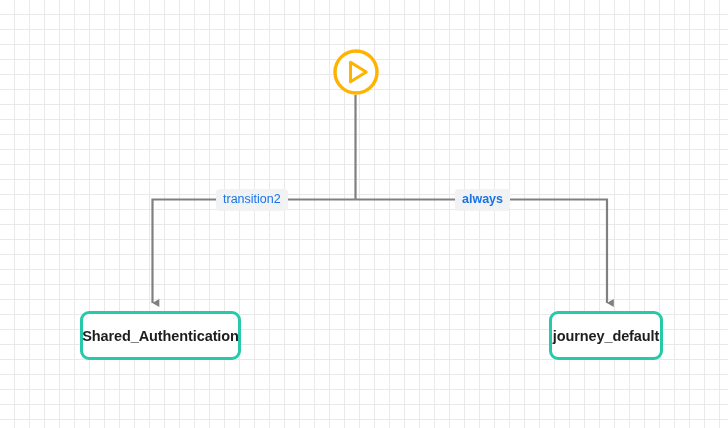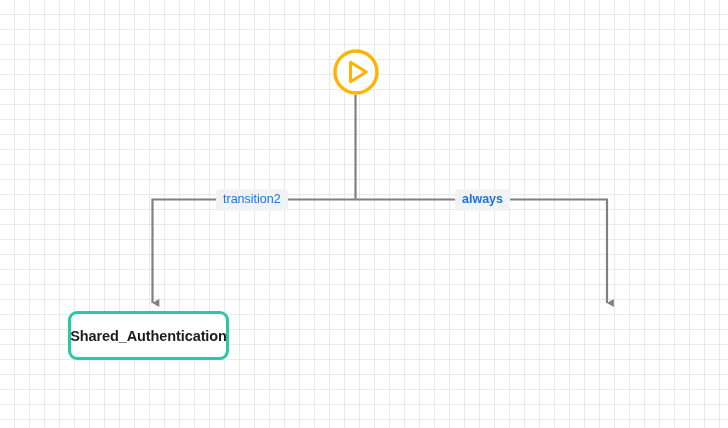--- a/index.html
+++ b/index.html
@@ -41,21 +41,21 @@
   }
   .node-label {
     font-family: "Liberation Sans", sans-serif;
     font-size: 14.5px;
     font-weight: bold;
     color: #1d1d1d;
     white-space: nowrap;
     letter-spacing: -0.1px;
   }
   #node-shared-authentication {
-    left: 68px;
+    left: 80px;
     top: 311px;
     width: 161px;
     height: 49px;
   }
   #node-journey-default {
     left: 549px;
     top: 311px;
     width: 114px;
     height: 49px;
   }
@@ -117,14 +117,17 @@
   </div>
 
   <div class="edge-label" id="edge-label-always">
     <span>always</span>
   </div>
 
   <div class="node-box" id="node-shared-authentication">
     <span class="node-label">Shared_Authentication</span>
   </div>
 
+  <div class="node-box" id="node-journey-default">
+    <span class="node-label">journey_default</span>
+  </div>
 
 </div>
 
 </body></html>

